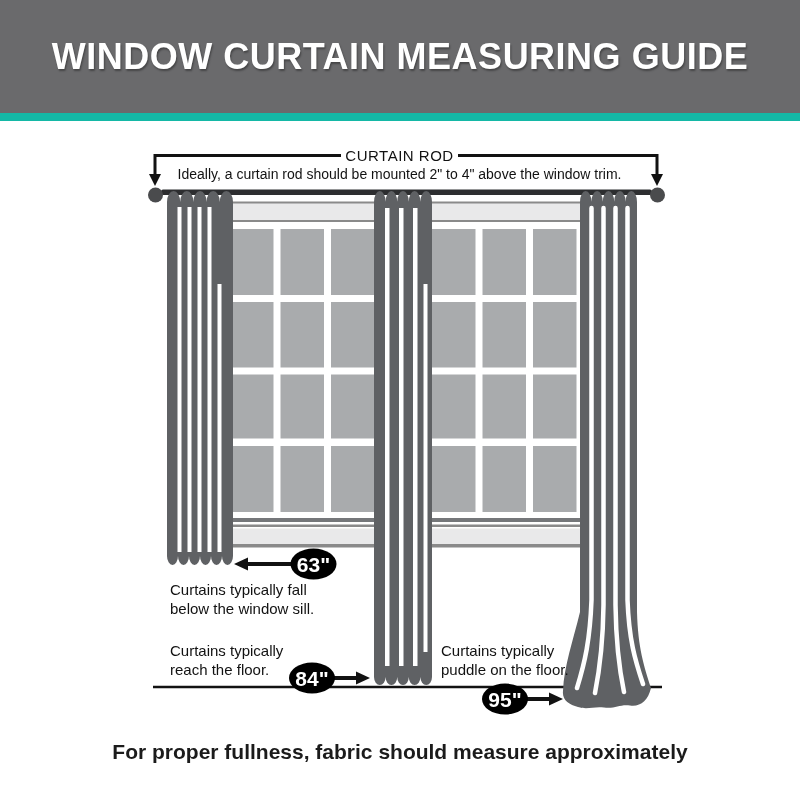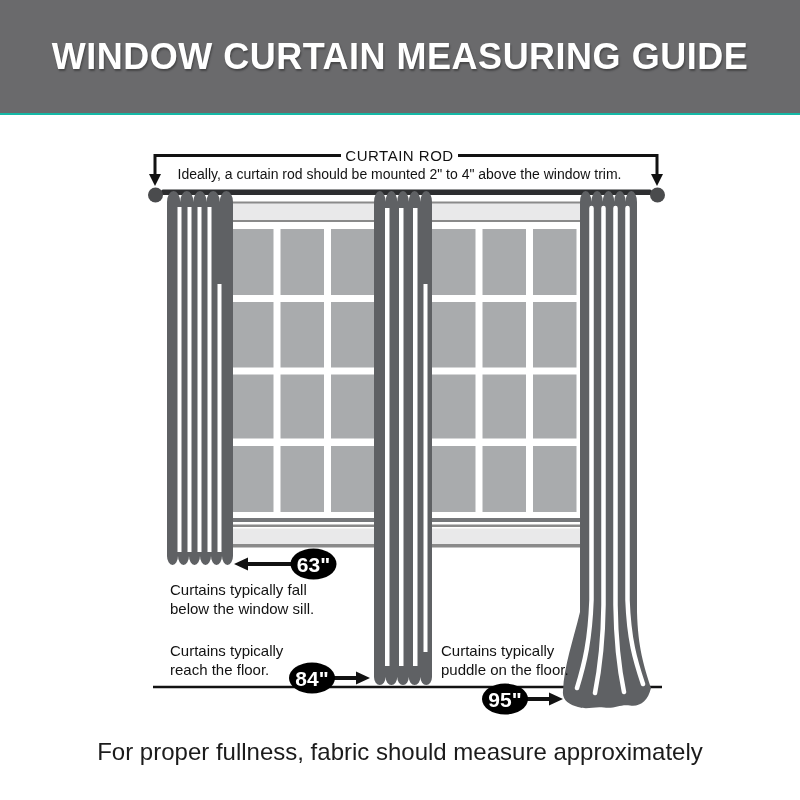--- a/index.html
+++ b/index.html
@@ -4,21 +4,21 @@
 <style>
   html,body { margin:0; padding:0; }
   body {
     width:800px; height:800px; position:relative; overflow:hidden;
     background:#ffffff;
     font-family:"Liberation Sans", sans-serif;
   }
   .banner {
     position:absolute; top:0; left:0; width:800px; height:113px;
     background:var(--header_bg);
-    border-bottom:2px solid #14b8a6;
+    border-bottom:8px solid #14b8a6;
     display:flex; align-items:center; justify-content:center;
   }
   .banner h1 {
     margin:0; color:var(--header_text);
     font-size:36px; font-weight:bold; letter-spacing:0.5px;
     text-shadow:1px 2px 2px rgba(0,0,0,0.35);
     white-space:nowrap;
   }
   svg.diagram { position:absolute; top:0; left:0; }
 
@@ -38,21 +38,21 @@
   .stripe-line{ stroke:#ffffff; stroke-width:4.5; fill:none; stroke-linecap:round; }
   .badge      { fill:var(--badge_bg); }
   .badge-text { fill:var(--badge_text); font-size:21px; font-weight:bold; text-anchor:middle; }
   .rod-label  { font-size:15px; fill:var(--ink); text-anchor:middle; letter-spacing:0.5px; }
   .rod-note   { font-size:14px; fill:var(--ink); text-anchor:middle; }
   .caption    { font-size:15px; fill:var(--ink); }
   .floor      { stroke:var(--ink); stroke-width:2.5; }
   .footer-note {
     position:absolute; top:740px; left:0; width:800px;
     text-align:center; color:#1b1b1b;
-    font-size:24px; line-height:24px;
+    font-size:21px; line-height:24px;font-weight:bold;
   }
   .footer-note p { margin:0; }
 </style>
 </head>
 <body>
 
 <div class="banner">
   <h1>WINDOW CURTAIN MEASURING GUIDE</h1>
 </div>
 

